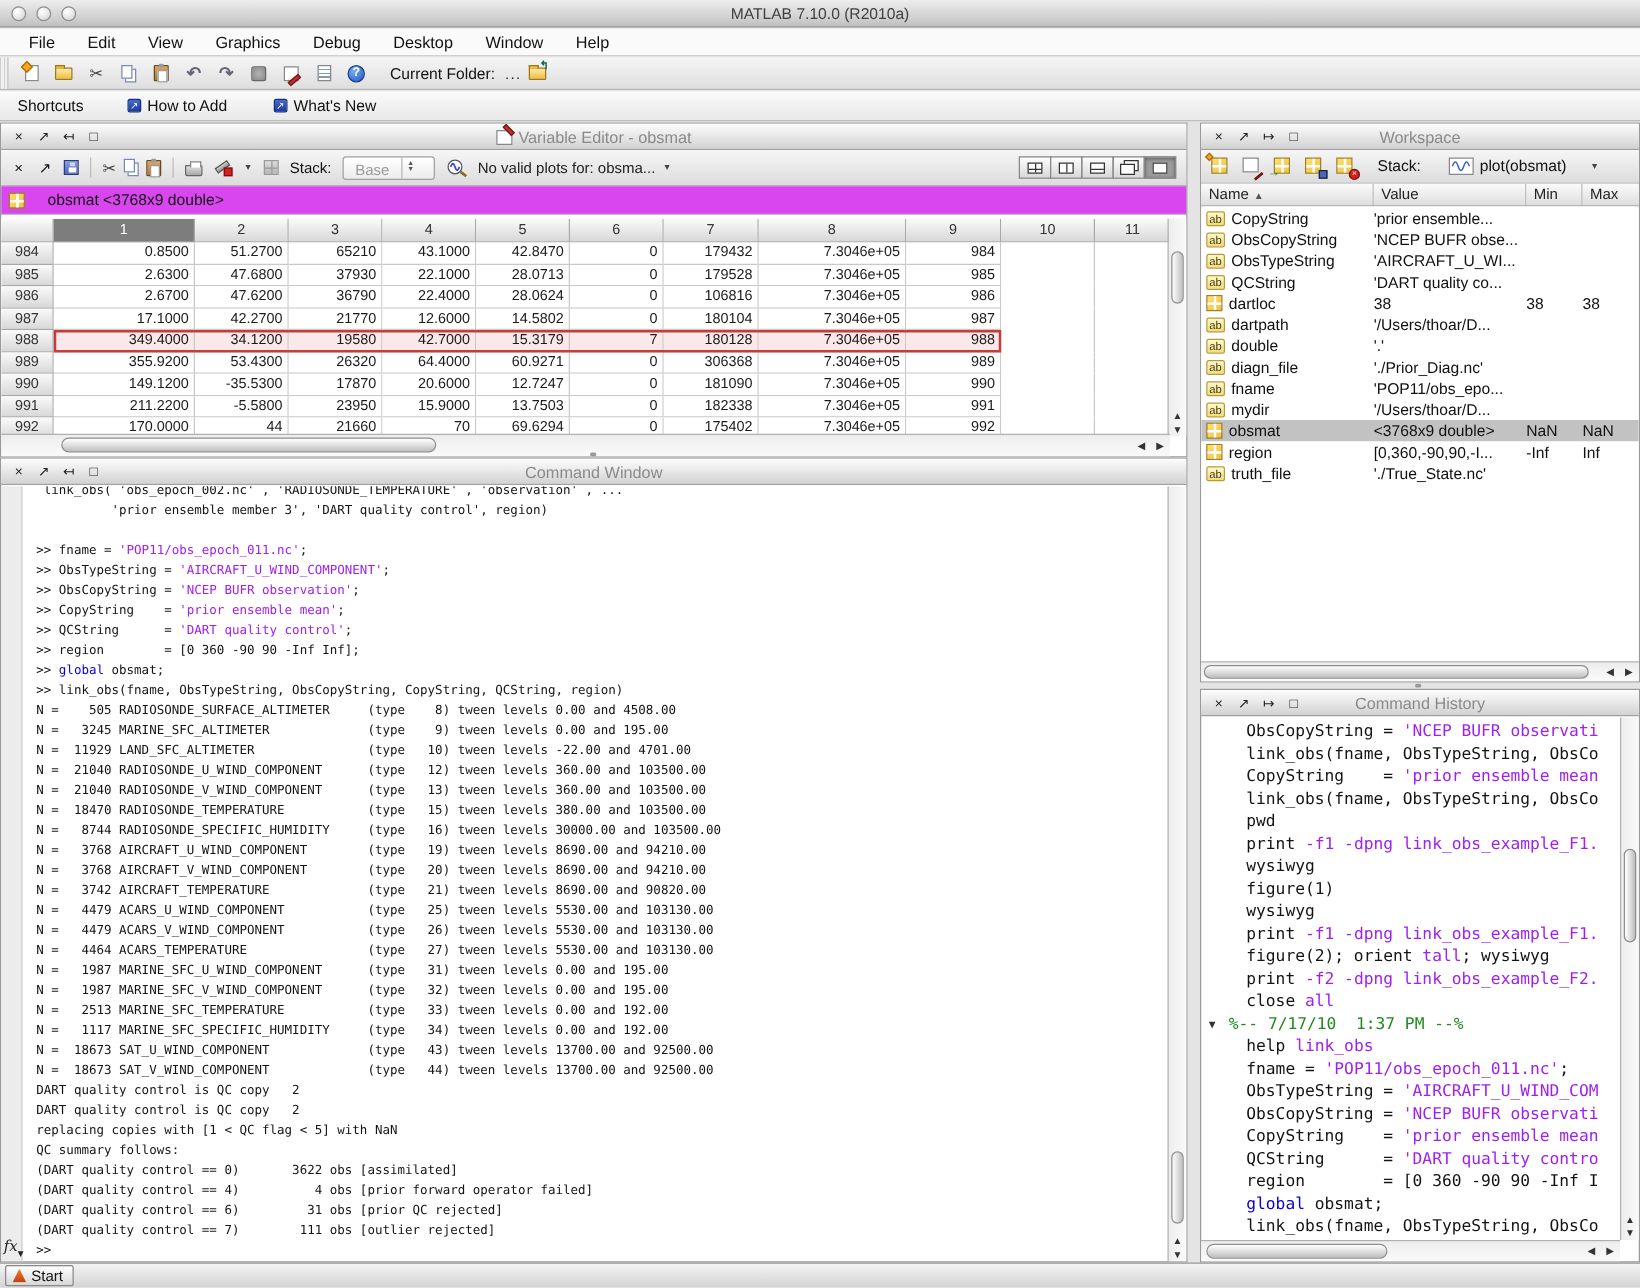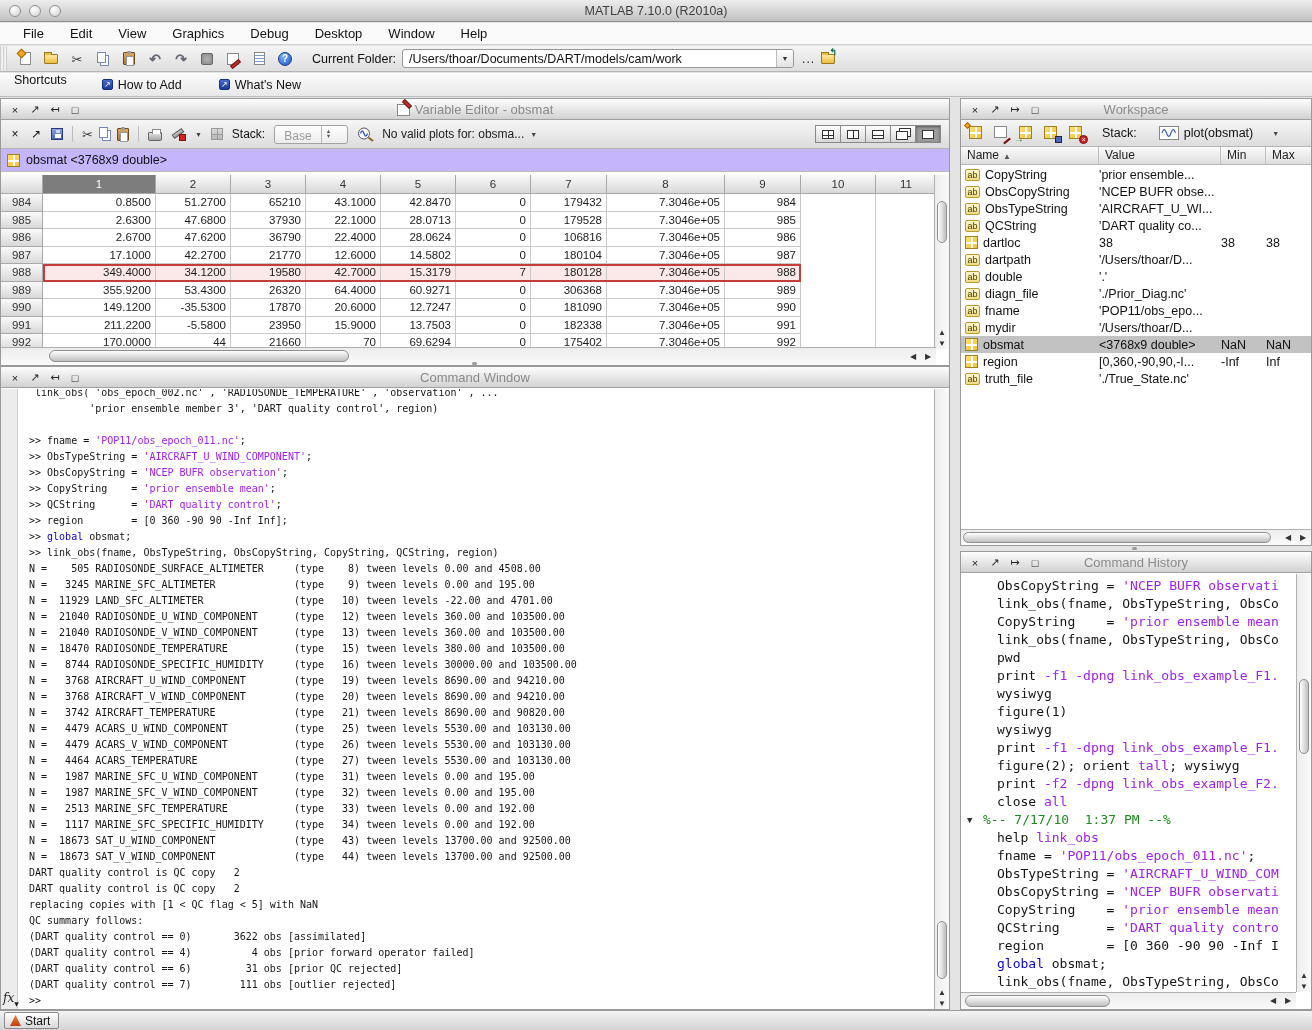--- a/index.html
+++ b/index.html
@@ -30,21 +30,21 @@
   .cf-combo { margin-left:6px; width:392px; height:19px; border:1px solid #979797; border-radius:3px;
     background:#fff; display:flex; align-items:center; font-size:12.5px; overflow:hidden; }
   .cf-combo .path { flex:1; padding:0 6px; white-space:nowrap; font-family:"Liberation Sans",sans-serif; }
   .cf-combo .drop { width:17px; align-self:stretch; border-left:1px solid #bbb;
     background:linear-gradient(#fdfdfd,#e2e2e2); font-size:7px; color:#333;
     display:flex; align-items:center; justify-content:center; }
   .cf-dots { margin-left:8px; font-size:12px; color:#222; letter-spacing:1px; }
 
   .shortcutsbar { position:absolute; top:73px; left:0; width:1312px; height:24px;
     background:linear-gradient(#fbfbfb,#e8e8e8); border-bottom:1px solid #bdbdbd;
-    display:flex; padding-left:14px; font-size:12.5px; }
+    display:flex; align-items:center; padding-left:14px; font-size:12.5px; }
   .sc-label { margin-right:22px; }
   .sc-item { display:flex; align-items:center; gap:5px; margin-right:24px;margin-left:13px; }
   .i-sc { width:11px; height:11px; border-radius:2px; border:1px solid #12307c;
     background:linear-gradient(#4a6ad0,#1a3a9c); color:#fff; font-size:8px; line-height:10px; text-align:center; }
   .i-sc::before { content:"↗"; }
 
   
   .i-new { width:11px; height:13px; background:#fff; border:1px solid #8a8a8a; position:relative; }
   .i-new::after { content:""; position:absolute; top:-3px; left:-3px; width:5px; height:5px;
     background:#f7a326; border:1px solid #a86a00; transform:rotate(45deg); }
@@ -123,22 +123,22 @@
   .plots-hint { display:flex; align-items:center; gap:6px; font-size:12px; color:#222; }
   .layouts { margin-left:auto; display:flex; }
   .lb { width:26px; height:18px; border:1px solid #888; margin-left:-1px;
     background:linear-gradient(#fdfdfd,#d8d8d8); display:flex; align-items:center; justify-content:center; }
   .lb.active { background:#9c9c9c; box-shadow:inset 0 1px 3px rgba(0,0,0,.45); }
   .lbi { width:12px; height:9px; border:1px solid #333; background:#fff; position:relative; }
   .lbi.q::before { content:""; position:absolute; left:5px; top:0; bottom:0; width:1px; background:#333; }
   .lbi.q::after, .lbi.h::after { content:""; position:absolute; top:4px; left:0; right:0; height:1px; background:#333; }
   .lbi.v::before { content:""; position:absolute; left:5px; top:0; bottom:0; width:1px; background:#333; }
   .lbi.c { box-shadow:3px -3px 0 -1px #fff, 3px -3px 0 0 #333; margin:3px 0 0 -3px; }
-  .ve-tabbar { height:23px; background:#c4b5fd; border-bottom:1px solid #bdbdbd; display:flex;
-    align-items:center; gap:6px; padding-left:6px; font-size:12.5px; color:#111; }
+  .ve-tabbar { height:23px; background:#d946ef; border-bottom:1px solid #bdbdbd; display:flex;
+    align-items:center; gap:18px; padding-left:6px; font-size:12.5px; color:#111; }
   .i-matrix { width:13px; height:13px; border:1px solid #a08020; position:relative;
     background:linear-gradient(135deg,#ffe070,#eec23e); display:inline-block; }
   .i-matrix::before { content:""; position:absolute; left:5px; top:0; bottom:0; width:2px; background:#fff; }
   .i-matrix::after { content:""; position:absolute; top:5px; left:0; right:0; height:2px; background:#fff; }
 
   .ve-body { position:absolute; top:76px; left:0; right:0; bottom:0; }
   .ve-grid { position:absolute; left:0; top:0; width:935px; height:174px; overflow:hidden; background:#fff; }
   .vrow { display:flex; height:17.5px; }
   .vrow-h { display:flex; height:19px; }
   .vh, .rh { background:linear-gradient(#fafafa,#d8d8d8); border-right:1px solid #a8a8a8;
@@ -284,24 +284,20 @@
         <span class="i-guide"></span>
       </span>
       <span class="tb">
         <span class="i-editor"></span>
       </span>
       <span class="tb">
         <span class="i-help"></span>
       </span>
     </span>
   <span class="cf-label">Current Folder:</span>
-  <span class="cf-combo">
-    <span class="path">/Users/thoar/Documents/DART/models/cam/work</span>
-    <span class="drop">▼</span>
-  </span>
   <span class="cf-dots">...</span>
   <span class="tb">
       <span class="i-folder i-updir"></span>
     </span>
 </div>
 
 <div class="shortcutsbar">
   <span class="sc-label">Shortcuts</span>
   <span id="sc-items" style="display:flex;align-items:center;">
       <span class="sc-item">

